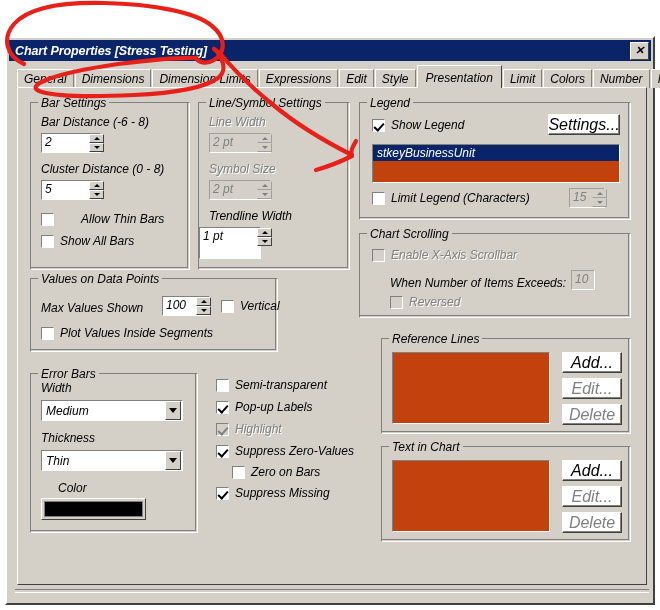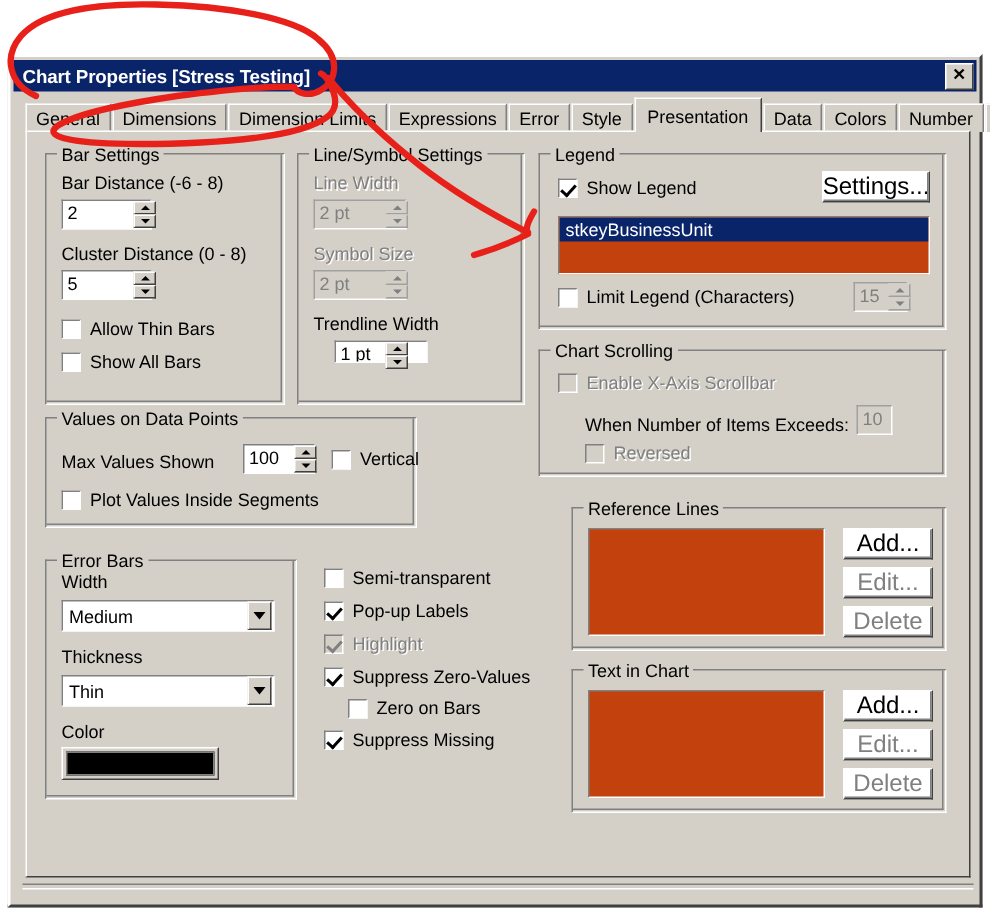--- a/index.html
+++ b/index.html
@@ -19,20 +19,21 @@
   #dialog {
     position: absolute;
     left: 5px; top: 36px;
     width: 650px; height: 569px;
     background: #d4d0c8;
     border-top: 2px solid #ffffff;
     border-left: 2px solid #ffffff;
     border-right: 2px solid #404040;
     border-bottom: 2px solid #404040;
     box-sizing: border-box;
+    font-style: italic;
   }
   #titlebar {
     position: absolute;
     left: 2px; top: 2px;
     width: 642px; height: 21px;
     background: #0a246a;
     display: flex; align-items: center;
     padding: 0 2px 0 6px;
     box-sizing: border-box;
   }
@@ -342,24 +343,24 @@
   <div id="titlebar">
     <span id="title-text">Chart Properties [Stress Testing]</span>
     <div id="close-btn">✕</div>
   </div>
 
   <div id="tabstrip">
     <div class="tab">General</div>
     <div class="tab">Dimensions</div>
     <div class="tab">Dimension Limits</div>
     <div class="tab">Expressions</div>
-    <div class="tab">Error</div>
+    <div class="tab">Edit</div>
     <div class="tab">Style</div>
     <div class="tab active">Presentation</div>
-    <div class="tab">Data</div>
+    <div class="tab">Limit</div>
     <div class="tab">Colors</div>
     <div class="tab">Number</div>
     <div class="tab">Font</div>
 
   </div>
 
   <div id="tabpage">
 
     <div class="group" style="left:12px; top:14px; width:160px; height:168px;">
       <span class="inner-border"></span>
@@ -377,21 +378,21 @@
       <span class="lbl" style="left:10px; top:59px;">Cluster Distance (0 - 8)</span>
       <div class="field" style="left:10px; top:77px; width:60px; height:20px;">5</div>
       <div class="spin" style="left:58px; top:78px; height:18px;">
         <div>
             <span class="sp-up"></span>
           </div>
         <div>
             <span class="sp-dn"></span>
           </div>
       </div>
-      <div class="cb-row" style="left:10px; top:109px;">
+      <div class="cb-row" style="left:10px; top:109px;gap:21px;">
         <span class="cbox"></span>
         <span class="cb-label">Allow Thin Bars</span>
       </div>
       <div class="cb-row" style="left:10px; top:131px;">
         <span class="cbox"></span>
         <span class="cb-label">Show All Bars</span>
       </div>
     </div>
 
     <div class="group" style="left:180px; top:14px; width:152px; height:168px;">
@@ -411,21 +412,21 @@
       <div class="field disabled flat" style="left:10px; top:77px; width:62px; height:20px;">2 pt</div>
       <div class="spin dis" style="left:58px; top:78px; height:18px;">
         <div>
             <span class="sp-up"></span>
           </div>
         <div>
             <span class="sp-dn"></span>
           </div>
       </div>
       <span class="lbl" style="left:10px; top:106px;">Trendline Width</span>
-      <div class="field" style="left:24px; top:124px; width:62px; height:15px;">1 pt</div>
+      <div class="field" style="left:0; top:124px; width:62px; height:32px;">1 pt</div>
       <div class="spin" style="left:58px; top:125px; height:18px;">
         <div>
             <span class="sp-up"></span>
           </div>
         <div>
             <span class="sp-dn"></span>
           </div>
       </div>
     </div>
 
@@ -462,21 +463,21 @@
             <span class="cb-tri"></span>
           </span>
       </div>
       <span class="lbl" style="left:10px; top:57px;">Thickness</span>
       <div class="combo" style="left:10px; top:76px; width:142px; height:21px;">
         <span class="combo-text">Thin</span>
         <span class="combo-btn">
             <span class="cb-tri"></span>
           </span>
       </div>
-      <span class="lbl" style="left:10px; top:107px;">Color</span>
+      <span class="lbl" style="left:27px; top:107px;">Color</span>
       <div class="swatch" style="left:10px; top:124px; width:105px; height:22px;">
         <div class="swatch-in" id="err-color" style="background: rgb(0, 0, 0);"></div>
       </div>
     </div>
 
     <div class="cb-row" style="left:198px; top:290px;">
       <span class="cbox"></span>
       <span class="cb-label">Semi-transparent</span>
     </div>
     <div class="cb-row" style="left:198px; top:312px;">

